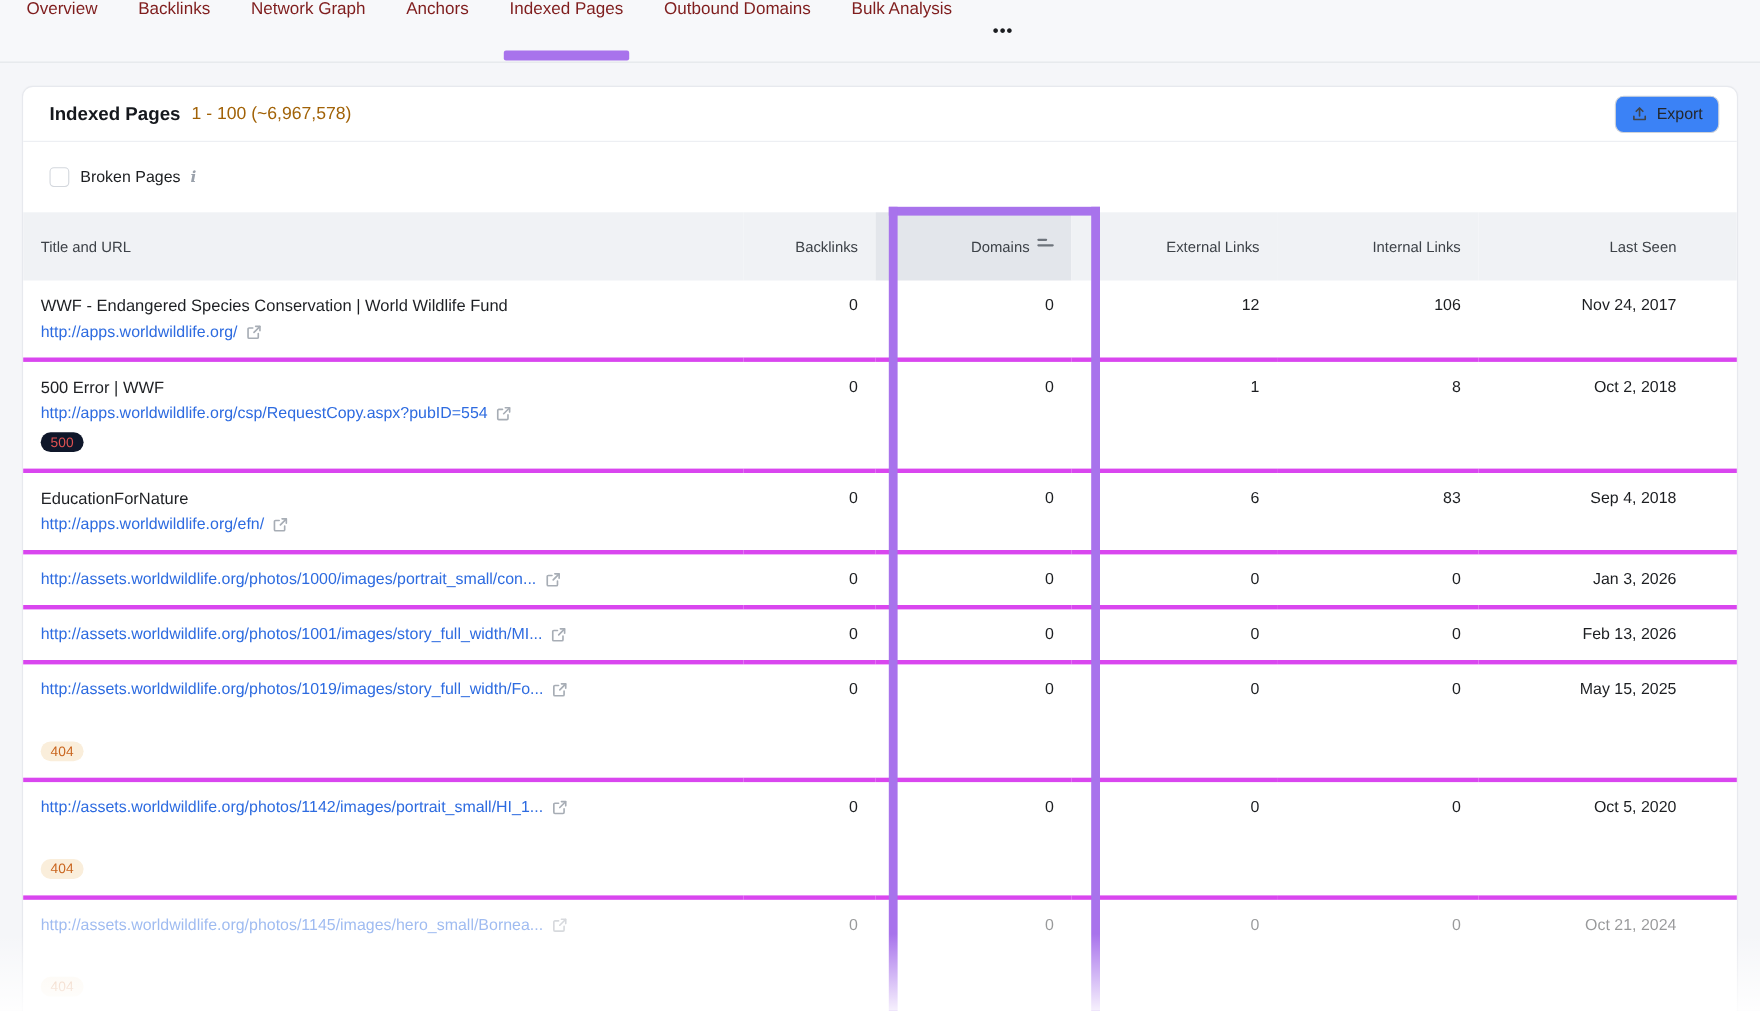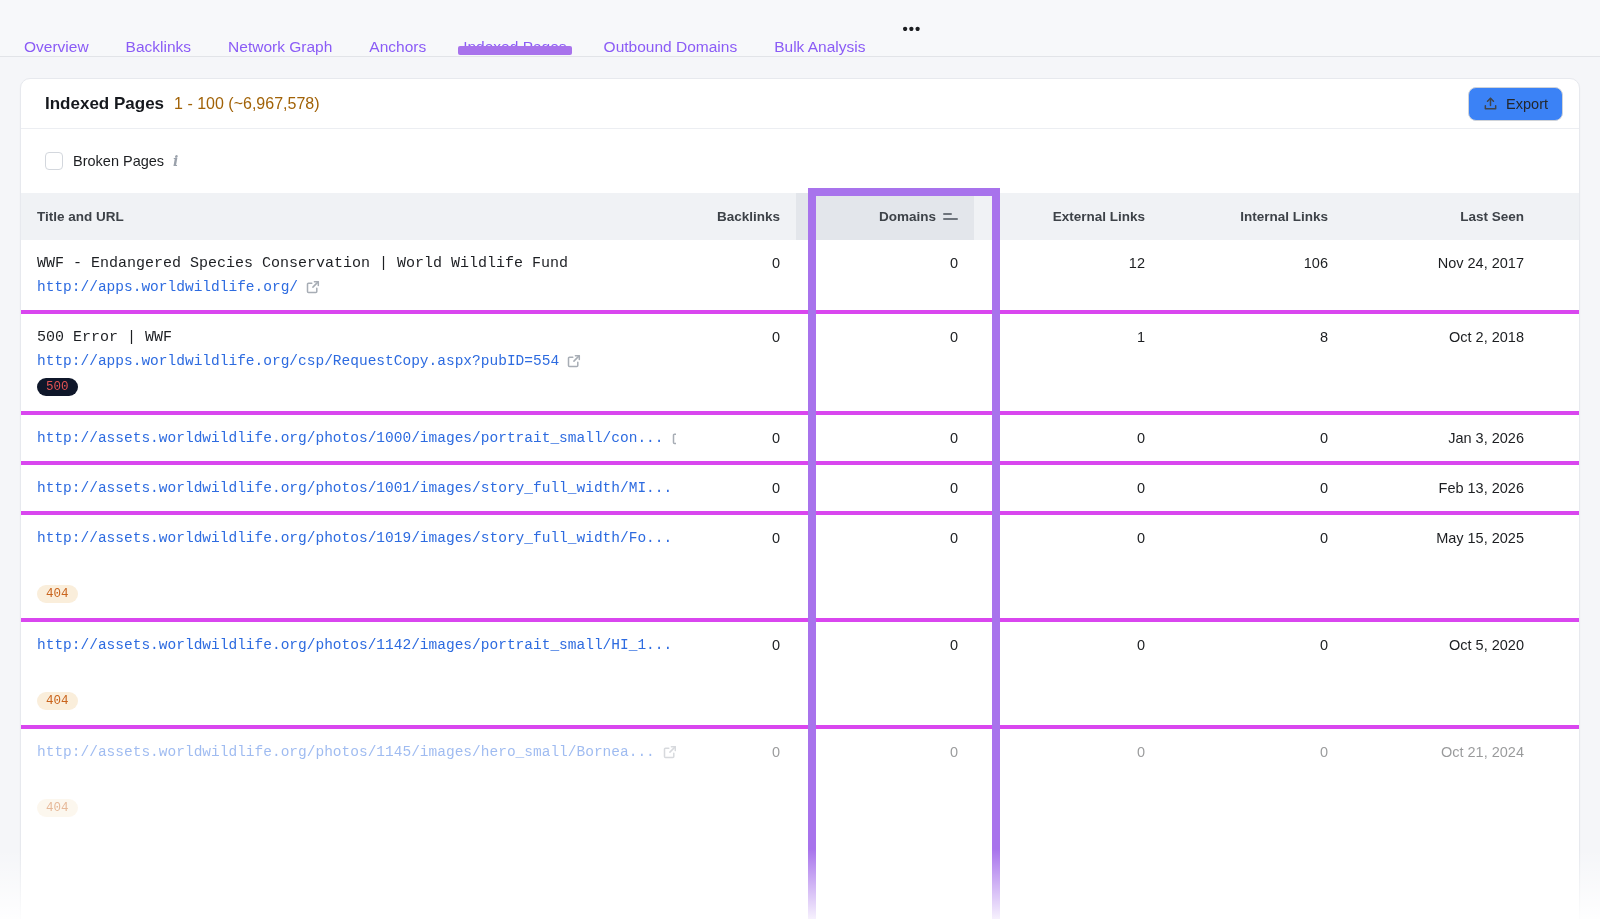--- a/index.html
+++ b/index.html
@@ -16,25 +16,25 @@
   .topnav {
     height: 57px;
     display: flex;
     align-items: stretch;
     padding-left: 24px;
     border-bottom: 1px solid #e2e4e8;
     background: #f7f8fa;
   }
   .nav-tab {
     display: flex;
-    align-items: flex-end;
+    align-items: flex-start;
     position: relative;
     margin-right: 37px;
     font-size: 15.5px;
-    color: #8b5cf6;
+    color: #7f1d1d;
     cursor: pointer;
     white-space: nowrap;
   }
   .nav-tab.active::after {
     content: "";
     position: absolute;
     left: -5px; right: -5px;
     bottom: 1px;
     height: 9px;
     border-radius: 2px;
@@ -109,48 +109,48 @@
   table { width: 100%; border-collapse: collapse; table-layout: fixed; }
   col.c-title { width: auto; }
   col.c-backlinks { width: 120px; }
   col.c-domains { width: 178px; }
   col.c-external { width: 187px; }
   col.c-internal { width: 183px; }
   col.c-lastseen { width: 235px; }
 
   thead th {
     background: #f0f2f5;
-    font-weight: bold;
+    font-weight: normal;
     font-size: 13.5px;
     color: #3d4248;
-    height: 47px;
+    height: 62px;
     padding: 0 16px;
     text-align: right;
     white-space: nowrap;
   }
   thead th.th-title { text-align: left; }
   thead th.th-lastseen { padding-right: 55px; }
   thead th.th-domains { background: #e3e6eb; }
-  .th-inner { display: inline-flex; align-items: center; gap: 7px; }
+  .th-inner { display: inline-flex; align-items: flex-start; gap: 7px; }
   .sort-icon { display: inline-flex; flex-direction: column; gap: 3px; }
   .sort-icon i { display: block; height: 2px; background: #6e747c; border-radius: 1px; }
   .sort-icon .s1 { width: 9px; }
   .sort-icon .s2 { width: 15px; }
 
   tbody td {
     border-top: 4px solid #d946ef;
     vertical-align: top;
     padding: 15px 16px;
     font-size: 14.5px;
     color: #1c1e21;
     text-align: right;
     white-space: nowrap;
   }
   tbody tr:first-child td { border-top: none; }
-  tbody td.td-title { text-align: left; overflow: hidden; font-family: Liberation Mono, monospace; }
+  tbody td.td-title { text-align: left; overflow: hidden; }
   tbody td.td-lastseen { padding-right: 55px; }
 
   .row-title { font-size: 15px; color: #1d1f23; margin-bottom: 7px; white-space: nowrap; }
   .url-line { display: flex; align-items: center; gap: 8px; }
   .url-link {
     font-size: 14.5px;
     color: #2d6be0;
     text-decoration: none;
     white-space: nowrap;
   }
@@ -306,20 +306,39 @@
       </div>
       <div class="badge badge-500">500</div>
     </td>
     <td>0</td>
     <td>0</td>
     <td>1</td>
     <td>8</td>
     <td class="td-lastseen">Oct 2, 2018</td>
   </tr>
 
+  <tr>
+    <td class="td-title">
+      <div class="row-title">EducationForNature</div>
+      <div class="url-line">
+        <a class="url-link" href="#">http://apps.worldwildlife.org/efn/</a>
+        <svg class="ext-icon" width="14" height="14" viewBox="0 0 14 14" fill="none" stroke="#a7adb5" stroke-width="1.5" stroke-linecap="round" stroke-linejoin="round">
+          <path d="M10.8 8.2v3.3a1 1 0 0 1-1 1H2.5a1 1 0 0 1-1-1V4.2a1 1 0 0 1 1-1h3.3"></path>
+          <path d="M8.4 1.7h3.9v3.9"></path>
+          <path d="M12.1 1.9 6.9 7.1"></path>
+        </svg>
+      </div>
+
+    </td>
+    <td>0</td>
+    <td>0</td>
+    <td>6</td>
+    <td>83</td>
+    <td class="td-lastseen">Sep 4, 2018</td>
+  </tr>
 
   <tr>
     <td class="td-title">
 
       <div class="url-line">
         <a class="url-link" href="#">http://assets.worldwildlife.org/photos/1000/images/portrait_small/con...</a>
         <svg class="ext-icon" width="14" height="14" viewBox="0 0 14 14" fill="none" stroke="#a7adb5" stroke-width="1.5" stroke-linecap="round" stroke-linejoin="round">
           <path d="M10.8 8.2v3.3a1 1 0 0 1-1 1H2.5a1 1 0 0 1-1-1V4.2a1 1 0 0 1 1-1h3.3"></path>
           <path d="M8.4 1.7h3.9v3.9"></path>
           <path d="M12.1 1.9 6.9 7.1"></path>

